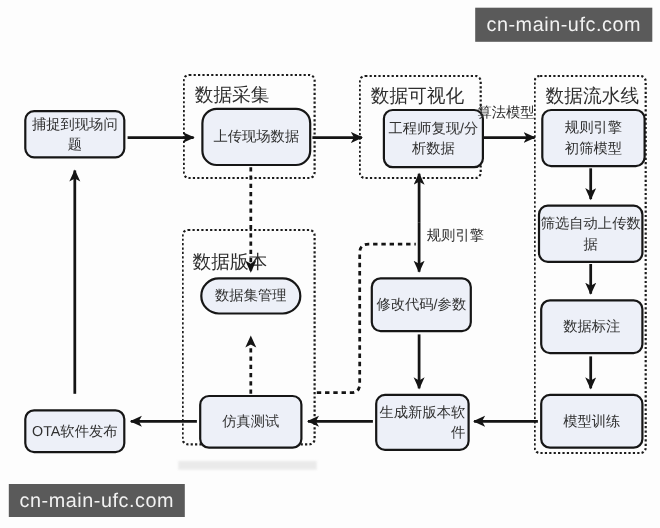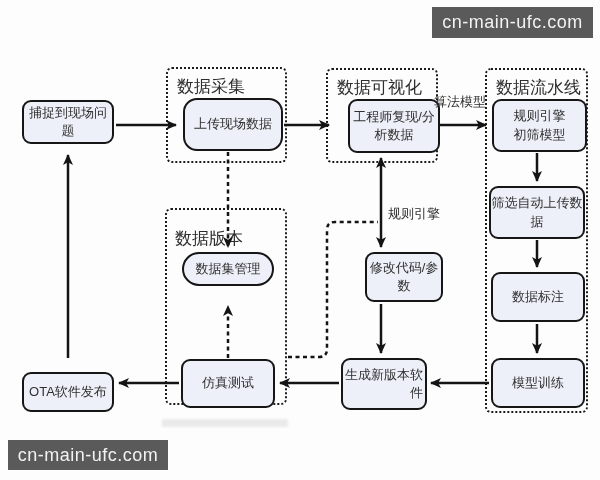--- a/index.html
+++ b/index.html
@@ -133,21 +133,21 @@
   </div>
 
   <div class="node" style="left:491px; top:358px; width:94px; height:50px;">
     <span>模型训练</span>
   </div>
 
   <div class="node" style="left:182px; top:252px; width:92px; height:34px;border-radius:24px;">
     <span>数据集管理</span>
   </div>
 
-  <div class="node" style="left:337px; top:252px; width:78px; height:50px;margin-left:28px;">
+  <div class="node" style="left:337px; top:252px; width:92px; height:50px;">
     <span>修改代码/参数</span>
   </div>
 
   <div class="node" style="left:341px; top:358px; width:86px; height:52px;text-align:right;">
     <span>生成新版本软
 件</span>
   </div>
 
   <div class="node" style="left:181px; top:359px; width:94px; height:49px;">
     <span>仿真测试</span>

